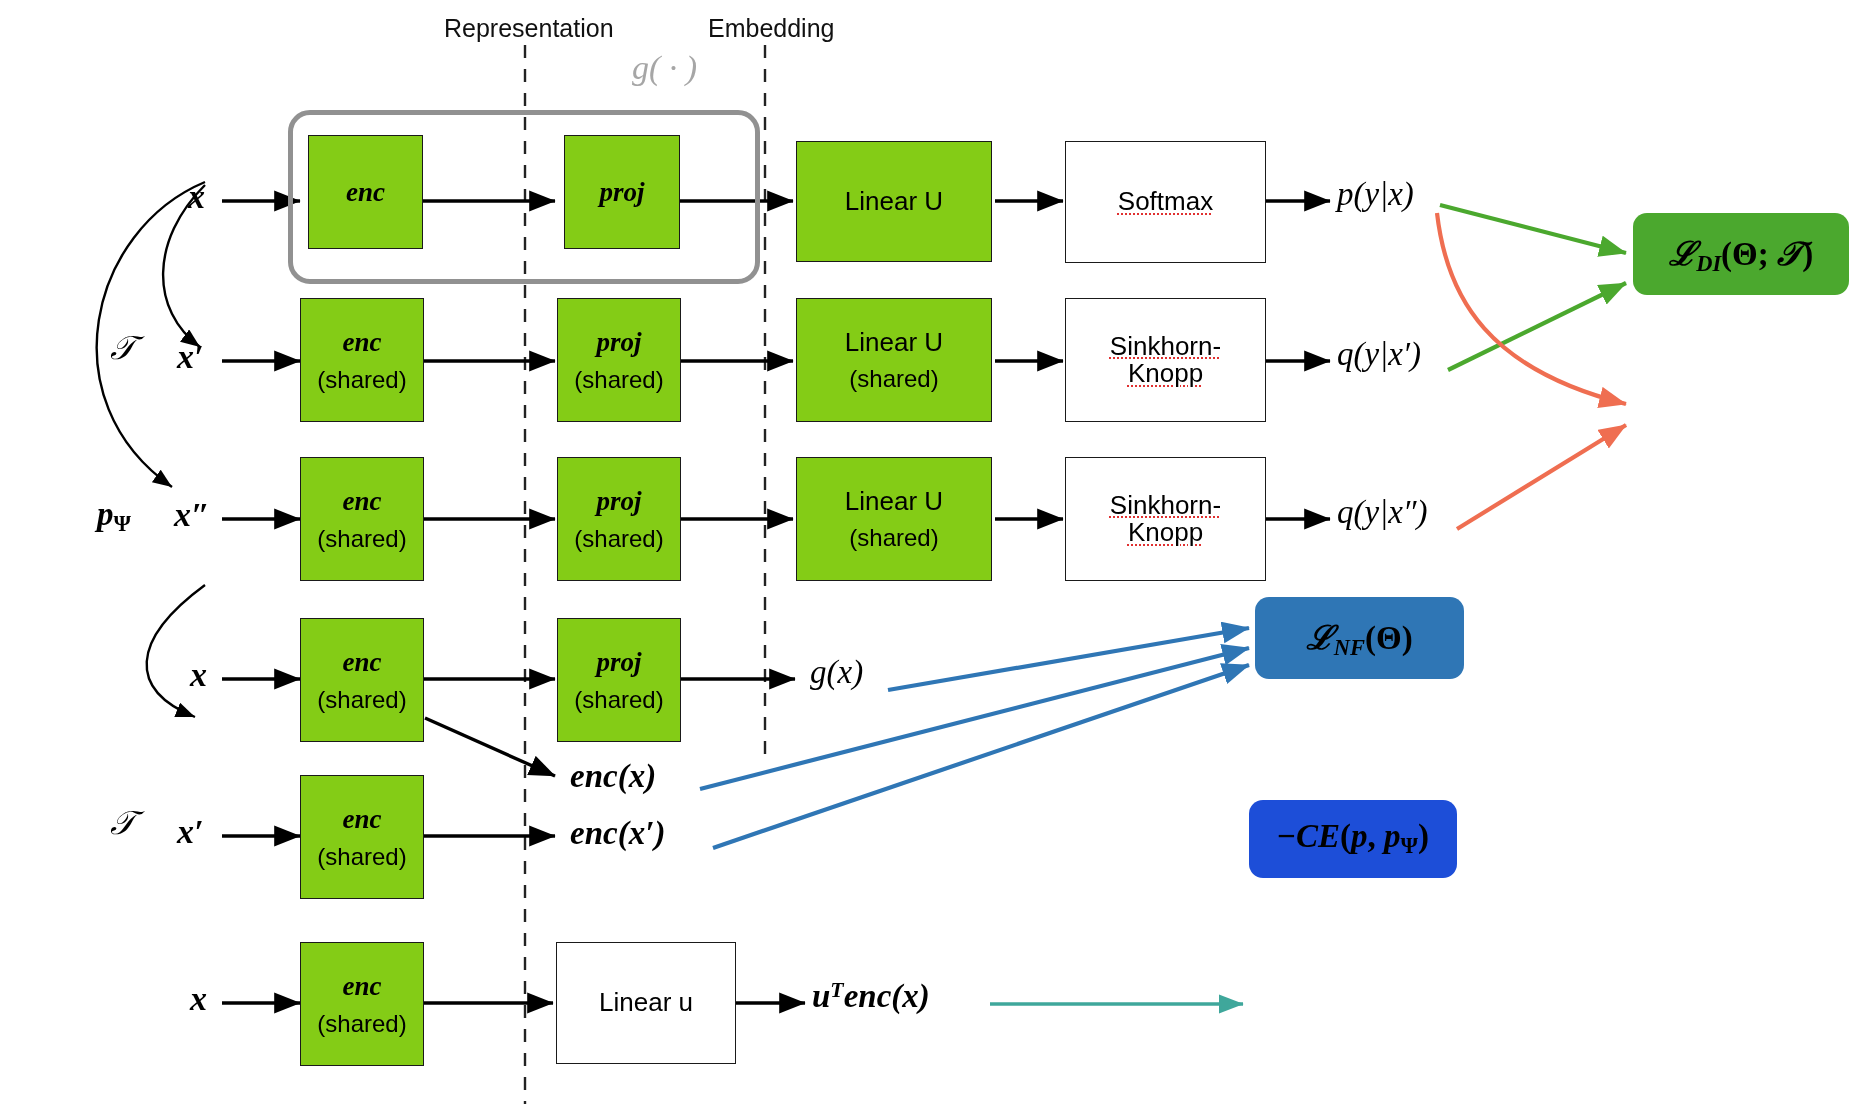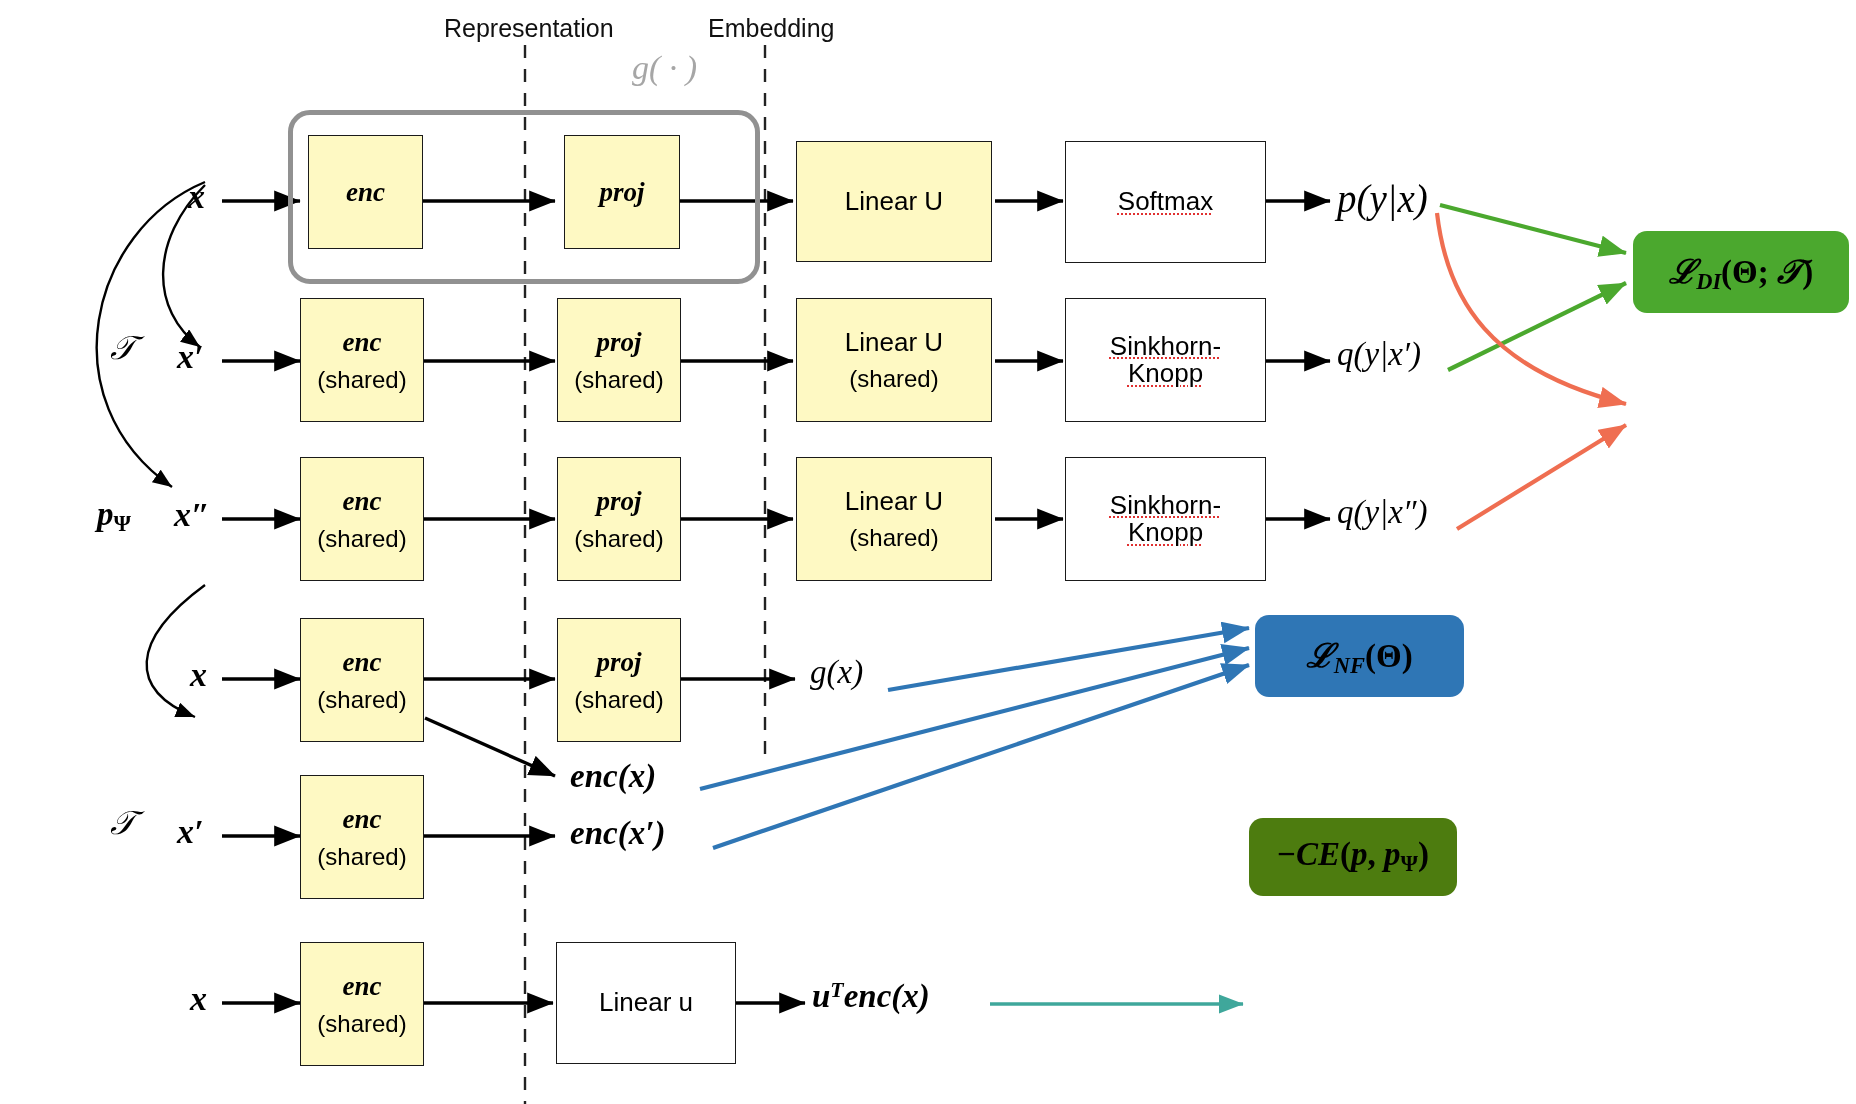--- a/index.html
+++ b/index.html
@@ -2,39 +2,39 @@
 <html><head>
 <meta charset="utf-8">
 <style>
   html,body{margin:0;padding:0;background:#ffffff;}
   body{width:1856px;height:1104px;position:relative;overflow:hidden;
        font-family:"Liberation Sans", sans-serif;color:#000;}
   #stage{position:absolute;left:0;top:0;width:1856px;height:1104px;}
   svg.layer{position:absolute;left:0;top:0;width:1856px;height:1104px;overflow:visible;}
   .node{position:absolute;box-sizing:border-box;display:flex;flex-direction:column;
         align-items:center;justify-content:center;text-align:center;line-height:1.05;}
-  .gray{background:#fef9c3;border:1.6px solid #1a1a1a;}
+  .gray{background:#84cc16;border:1.6px solid #1a1a1a;}
   .white{background:#ffffff;border:1.6px solid #1a1a1a;}
   .mono-it{font-family:"Liberation Serif", serif;font-style:italic;font-weight:700;}
   .lbl-main{font-size:27px;}
   .lbl-sub{font-size:24px;font-family:"Liberation Sans",sans-serif;font-style:normal;font-weight:400;margin-top:10px;}
   .plain{font-family:"Liberation Sans", sans-serif;font-size:26px;font-weight:400;}
   .spell{ text-decoration: underline; text-decoration-style: dotted;
           text-decoration-color:#e03030; text-decoration-thickness:2px;
           text-underline-offset:3px;}
   .txt{position:absolute;white-space:nowrap;font-family:"Liberation Serif", serif;
        font-style:italic;font-size:30px;}
   .colhdr{position:absolute;white-space:nowrap;font-family:"Liberation Sans",sans-serif;
           font-size:25px;font-style:normal;color:#111;}
   .gdot{position:absolute;white-space:nowrap;font-family:"Liberation Serif",serif;
         font-style:italic;font-size:34px;color:#a6a6a6;}
   .lossbox{position:absolute;box-sizing:border-box;border-radius:14px;display:flex;
            align-items:center;justify-content:center;color:#000;
            font-family:"Liberation Serif", serif;font-style:italic;font-weight:700;
-           font-size:33px;white-space:nowrap;margin-top:18px;}
+           font-size:33px;white-space:nowrap;}
   .sub{font-size:0.68em;vertical-align:-0.28em;font-style:italic;}
   .sup{font-size:0.66em;vertical-align:0.48em;font-style:italic;}
   .up{font-style:normal;}
   .scr{font-family:"DejaVu Serif", serif;font-style:italic;}
   .groupbox{position:absolute;box-sizing:border-box;border:5px solid #919191;border-radius:22px;background:transparent;}
 </style>
 </head>
 <body>
 
 <div id="stage">
@@ -142,21 +142,21 @@
   </div>
   <div class="node gray" style="left:564px;top:135px;width:116px;height:114px;">
     <span class="mono-it lbl-main">proj</span>
   </div>
   <div class="node gray" style="left:796px;top:141px;width:196px;height:121px;">
     <span class="plain">Linear U</span>
   </div>
   <div class="node white" style="left:1065px;top:141px;width:201px;height:122px;">
     <span class="plain spell">Softmax</span>
   </div>
-  <div class="txt" style="left:1337px;top:176px;font-size:39px;">p(y|x)</div>
+  <div class="txt" style="left:1337px;top:176px;font-size:33px;">p(y|x)</div>
 
   <div class="node gray" style="left:300px;top:298px;width:124px;height:124px;">
     <span class="mono-it lbl-main">enc</span>
     <span class="lbl-sub">(shared)</span>
   </div>
   <div class="node gray" style="left:557px;top:298px;width:124px;height:124px;">
     <span class="mono-it lbl-main">proj</span>
     <span class="lbl-sub">(shared)</span>
   </div>
   <div class="node gray" style="left:796px;top:298px;width:196px;height:124px;">
@@ -221,19 +221,19 @@
     </span>
   </div>
 
 
   <div class="lossbox" style="left:1255px;top:597px;width:209px;height:82px;background:#2f76b5;">
     <span>
       <span class="scr">ℒ</span><span class="sub">NF</span><span class="up">(</span><span class="up" style="font-weight:700;">Θ</span><span class="up">)</span>
     </span>
   </div>
 
-  <div class="lossbox" style="left:1249px;top:800px;width:208px;height:78px;background:#4d7c0f;">
+  <div class="lossbox" style="left:1249px;top:800px;width:208px;height:78px;background:#1d4ed8;">
     <span>
       <span class="up">−</span><span style="font-style:italic;">CE</span><span class="up">(</span><span style="font-style:italic;">p</span><span class="up">,&nbsp;</span><span style="font-style:italic;">p</span><span class="sub up">Ψ</span><span class="up">)</span>
     </span>
   </div>
 
 </div>
 
 </body></html>

